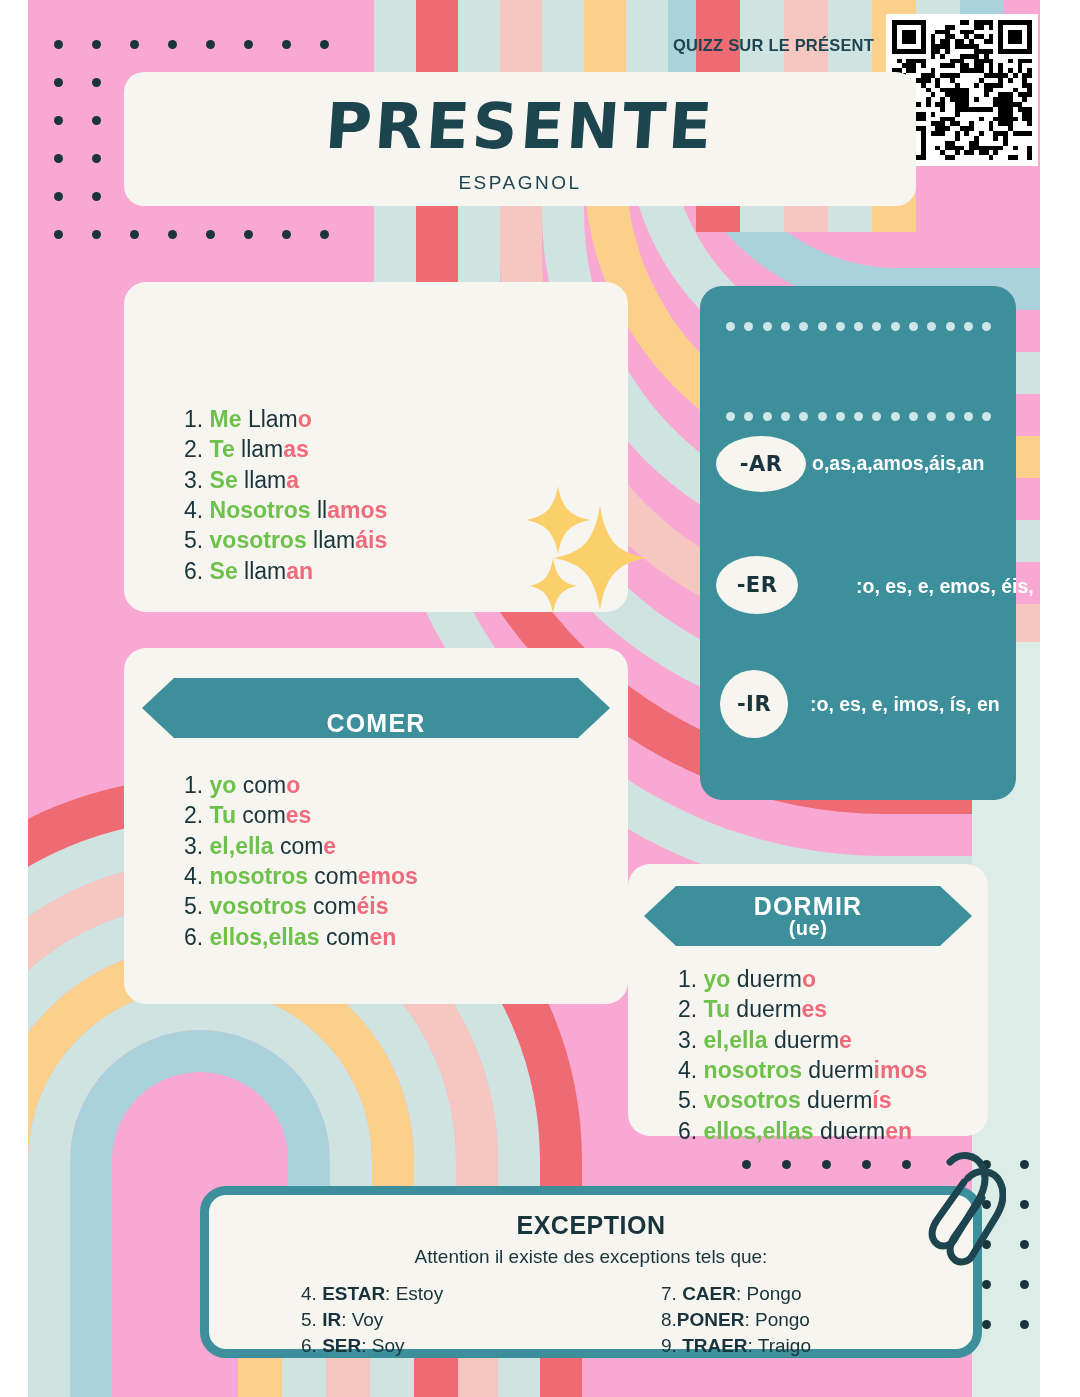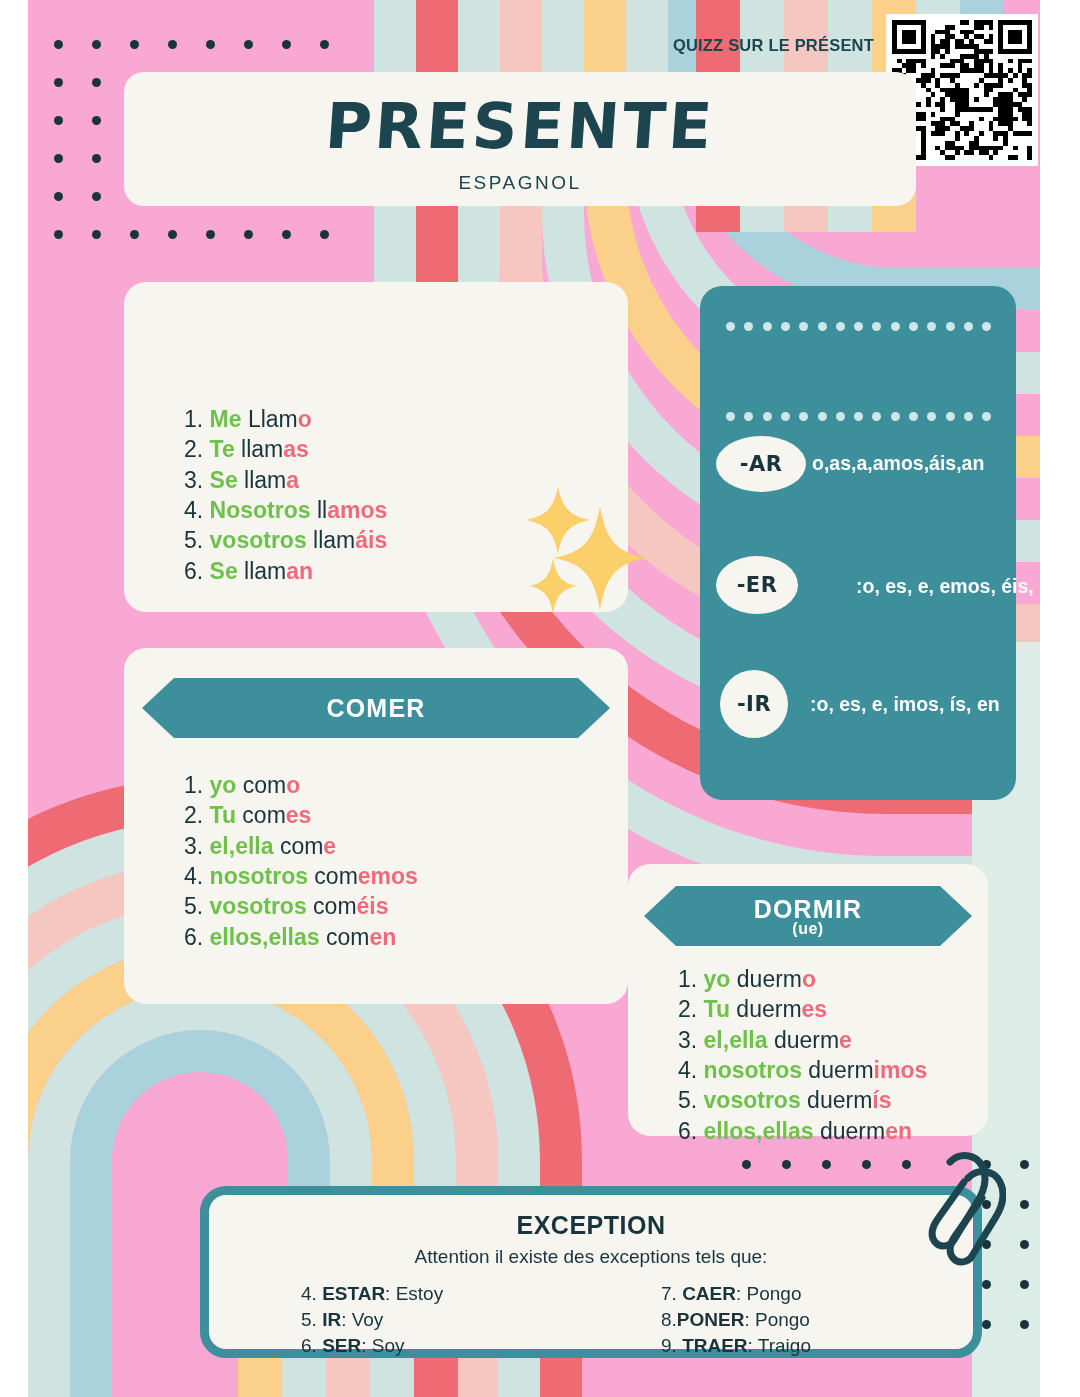--- a/index.html
+++ b/index.html
@@ -35,21 +35,21 @@
   .subtitle{position:absolute;left:0;right:0;top:100px;text-align:center;
             font-size:19px;color:#1d4550;letter-spacing:2.5px;}
 
   
   .card{position:absolute;background:#f7f5ef;border-radius:22px;}
 
   .banner{position:absolute;background:#3d8f9b;color:#fff;text-align:center;
           font-weight:bold;
           clip-path:polygon(0 50%,32px 0,calc(100% - 32px) 0,100% 50%,calc(100% - 32px) 100%,32px 100%);}
   .banner .bt{font-size:25px;letter-spacing:1.2px;}
-  .banner .bs{font-size:16px;letter-spacing:.5px;margin-top:-4px;}
+  .banner .bs{font-size:20px;letter-spacing:.5px;margin-top:-4px;}
 
   ol.conj{list-style:none;margin:0;padding:0;position:absolute;}
   ol.conj li{font-size:23px;color:#19343c;line-height:1.32;white-space:nowrap;}
   ol.conj li .num{color:#19343c;font-weight:normal;}
   .pro{color:#6ec14a;font-weight:bold;}
   .stem{color:#19343c;}
   .end{color:#ef6b7b;font-weight:bold;}
 
   
   .term{position:absolute;left:672px;top:286px;width:316px;height:514px;
@@ -197,21 +197,21 @@
 
   <div class="spark" style="left:494px;top:478px;width:140px;height:140px;">
     <svg viewBox="0 0 140 140">
       <path d="M36 8 C40 30 48 38 68 42 C48 46 40 54 36 76 C32 54 24 46 4 42 C24 38 32 30 36 8 Z" fill="#fbcf6a"></path>
       <path d="M78 28 C84 62 94 74 124 80 C94 86 84 98 78 132 C72 98 62 86 32 80 C62 74 72 62 78 28 Z" fill="#fbcf6a"></path>
       <path d="M31 80 C34 98 40 105 55 108 C40 111 34 118 31 136 C28 118 22 111 7 108 C22 105 28 98 31 80 Z" fill="#fbcf6a"></path>
     </svg>
   </div>
 
   <div class="card" style="left:96px;top:648px;width:504px;height:356px;">
-    <div class="banner" style="left:18px;top:30px;width:468px;height:60px;display:flex;flex-direction:column;align-items:center;justify-content:center;">
+    <div class="banner" style="left:18px;top:30px;width:468px;height:60px;display:flex;flex-direction:column;align-items:center;justify-content:flex-end;">
       <span class="bt">COMER</span>
     </div>
     <ol class="conj" style="left:60px;top:122px;" id="list-comer">
           <li><span class="num">1. </span><span class="pro">yo</span><span class="stem"> com</span><span class="end">o</span></li>
           <li><span class="num">2. </span><span class="pro">Tu</span><span class="stem"> com</span><span class="end">es</span></li>
           <li><span class="num">3. </span><span class="pro">el,ella</span><span class="stem"> com</span><span class="end">e</span></li>
           <li><span class="num">4. </span><span class="pro">nosotros</span><span class="stem"> com</span><span class="end">emos</span></li>
           <li><span class="num">5. </span><span class="pro">vosotros</span><span class="stem"> com</span><span class="end">éis</span></li>
           <li><span class="num">6. </span><span class="pro">ellos,ellas</span><span class="stem"> com</span><span class="end">en</span></li>
         </ol>

